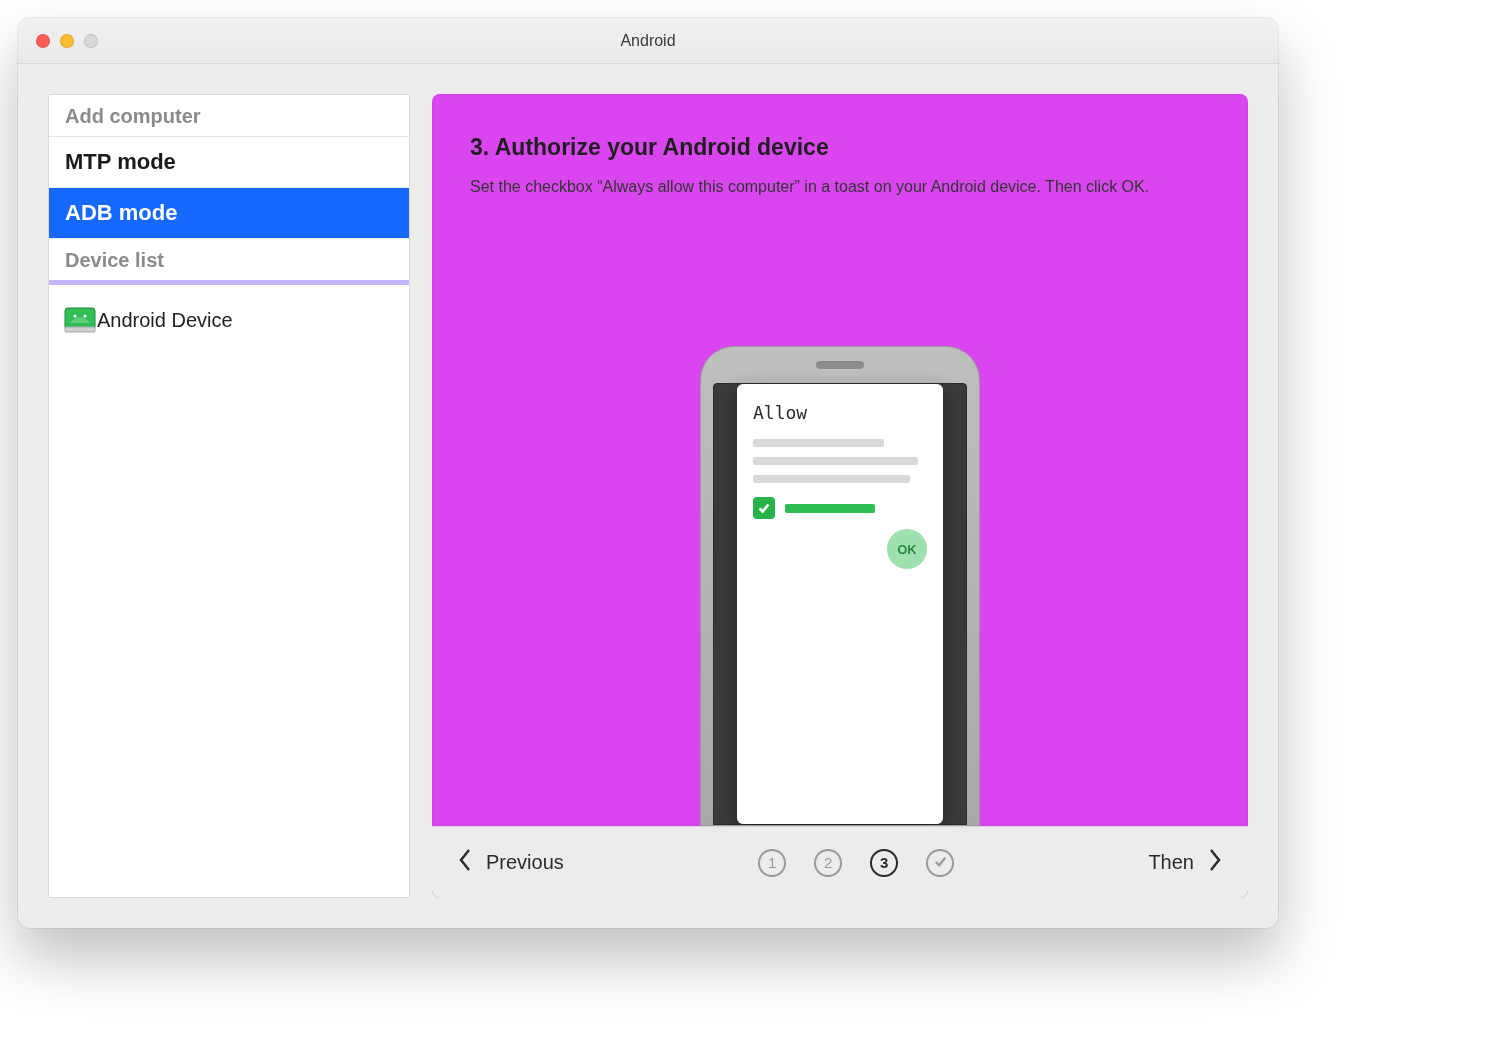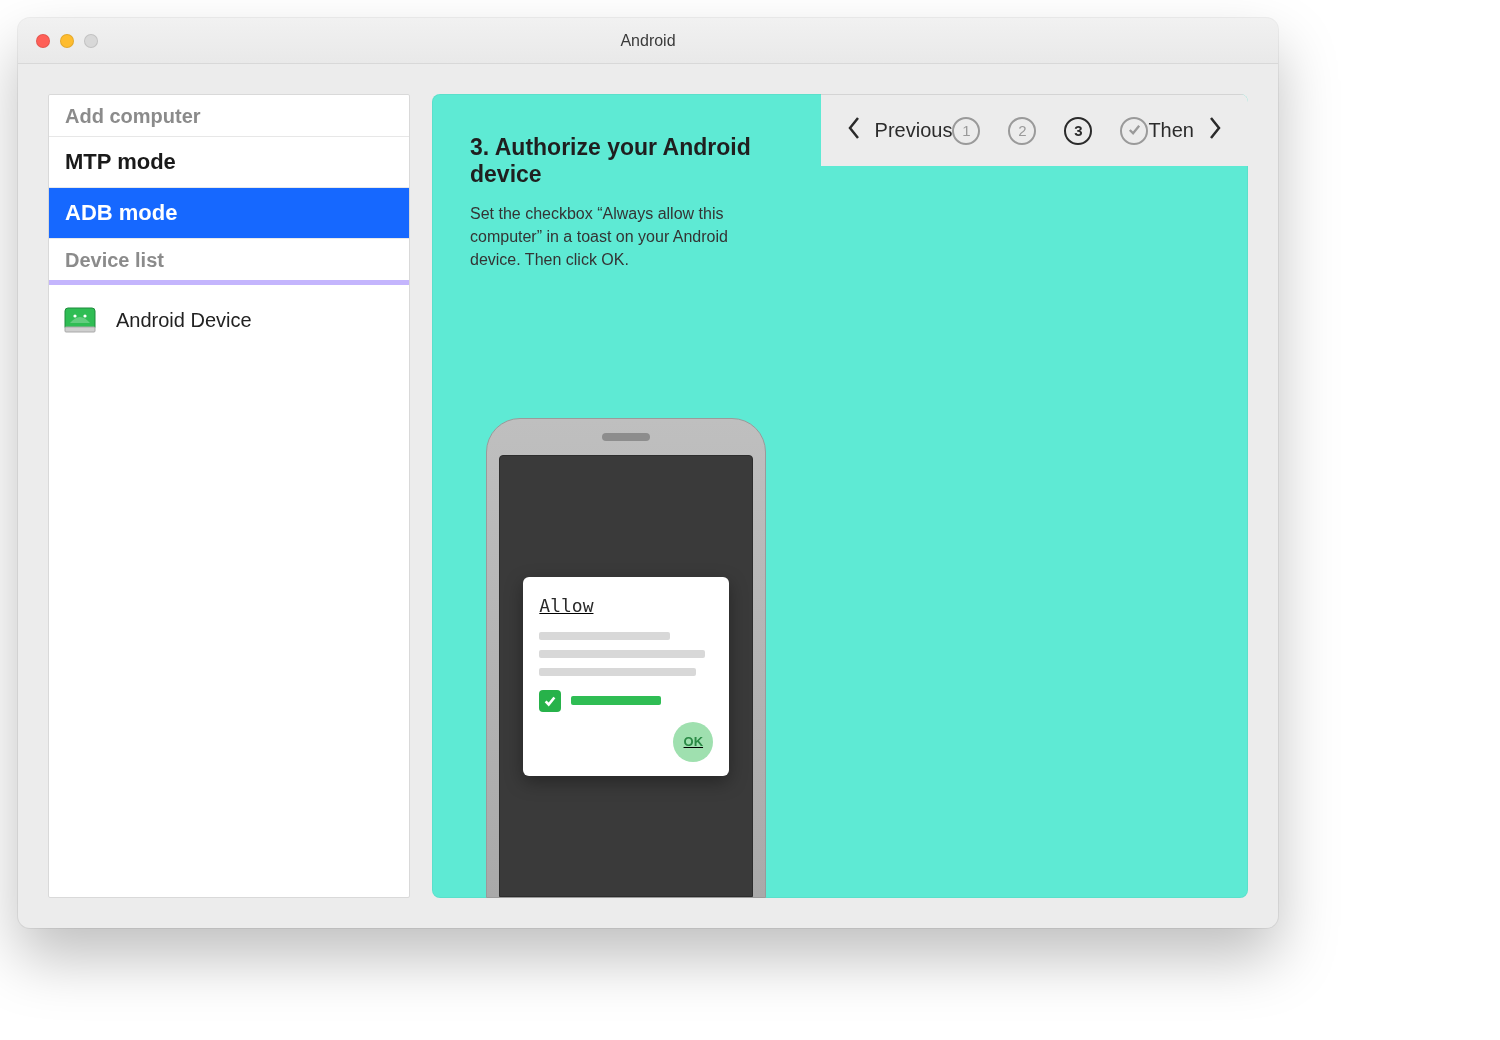--- a/index.html
+++ b/index.html
@@ -87,36 +87,36 @@
     color: #fff;
   }
   .side-subheader {
     padding: 10px 16px 8px;
     font-size: 20px;
     font-weight: 600;
     color: #8b8b8b;
     border-bottom: 5px solid #c4b5fd;
   }
   .device-row {
-    display:flex; align-items:center; gap:19px;
+    display:flex; align-items:center; gap:0;
     padding: 18px 14px;
     font-size: 20px;
     color:#222;
   }
   .device-icon {
     width: 34px; height: 34px;
   }
   
   .panel {
     flex: 1;
-    background: #5eead4;
+    background: #d946ef;
     border-radius: 8px;
     position: relative;
     display:flex;
-    flex-direction:row;
+    flex-direction:column;
     overflow:hidden;
     box-shadow: inset 0 0 0 1px rgba(0,0,0,.04);
   }
   .panel-body {
     flex:1;
     padding: 40px 38px 0;
     position:relative;
     overflow:hidden;
   }
   .step-title {
@@ -164,21 +164,21 @@
     width:48px; height:8px;
     background:#8d8d8d;
     border-radius:4px;
   }
   .phone-screen {
     position:absolute;
     top:36px; left:12px; right:12px; bottom:0;
     background:#3a3a3a;
     border: 1px solid #2d2d2d;
     border-radius: 4px 4px 0 0;
-    display:flex; align-items:center; justify-content:center;text-decoration:underline;
+    display:flex; justify-content:center;
   }
   .toast {
     width: 206px;
     background:#fff;
     border-radius: 6px;
     padding: 18px 16px 14px;
     box-shadow: 0 6px 18px rgba(0,0,0,.35);
     font-family: ui-monospace, SFMono-Regular, Menlo, monospace;
   }
   .toast-title { font-size:18px; font-weight:500; color:#2a2a2a; margin-bottom:16px; font-family: ui-monospace, Menlo, monospace; }

